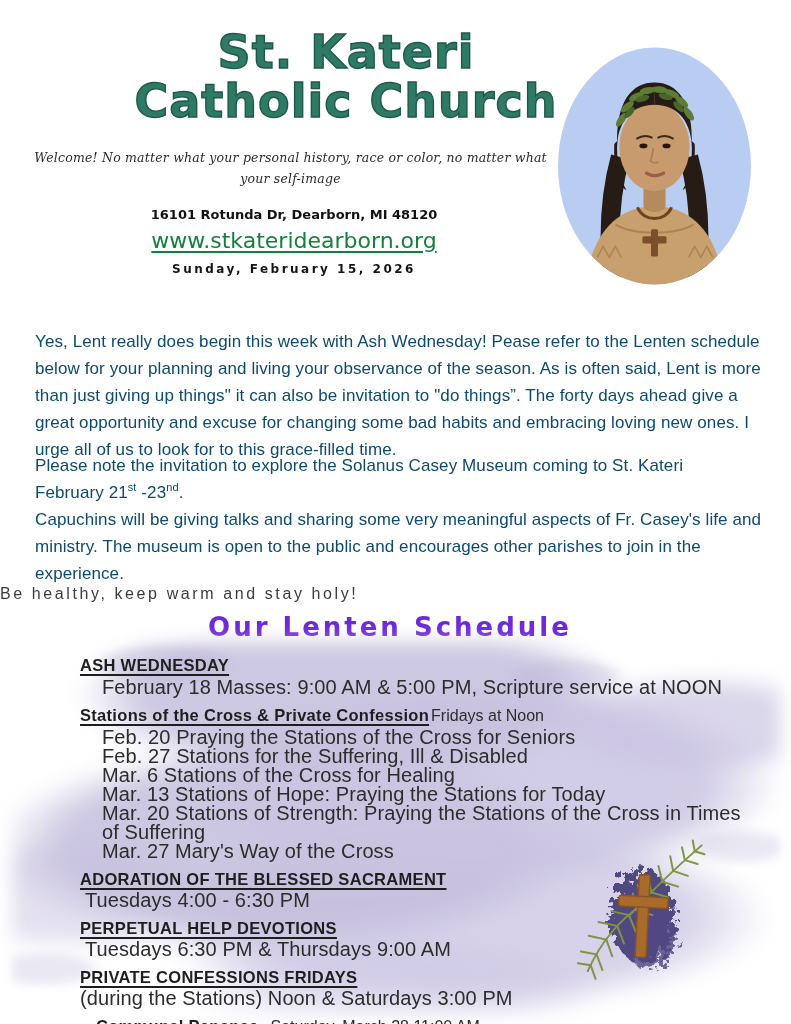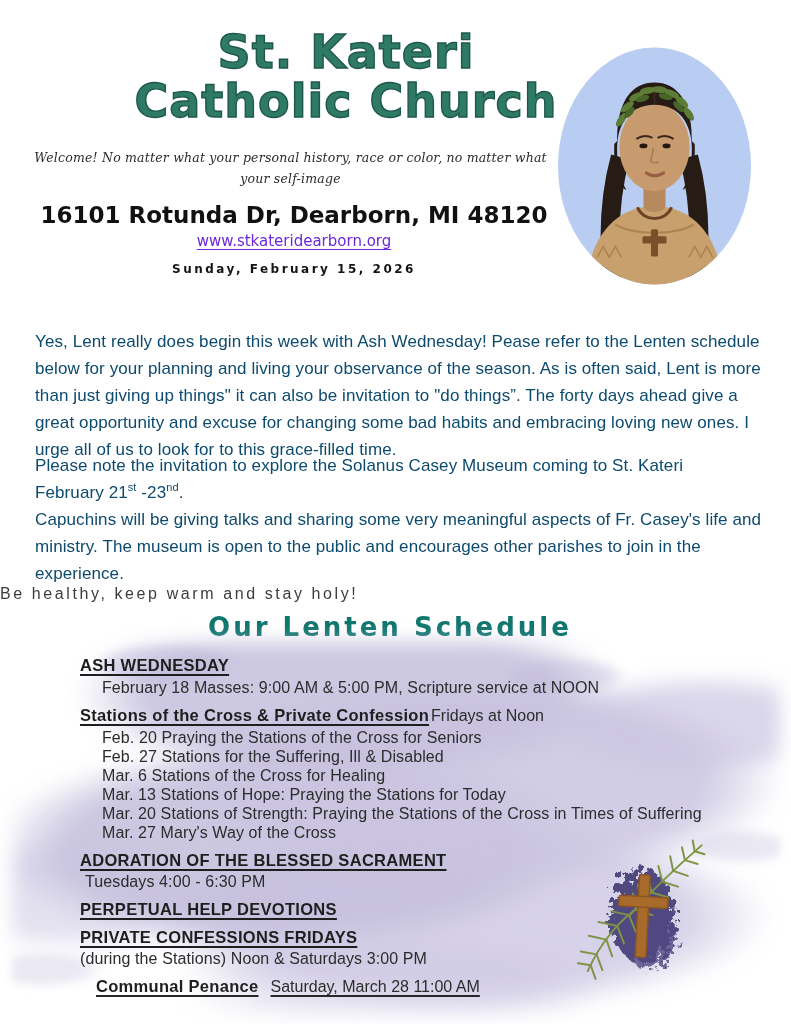--- a/index.html
+++ b/index.html
@@ -8,41 +8,41 @@
 
   
   .title-block{position:absolute;left:40px;top:28px;width:612px;text-align:center;
     font-family:"DejaVu Sans",sans-serif;font-weight:bold;font-size:46px;line-height:49px;
     letter-spacing:1px;color:#2f7a65;-webkit-text-stroke:1.4px #1e584b;}
   .portrait-wrap{position:absolute;left:557px;top:46px;width:196px;height:240px;}
   .welcome-block{position:absolute;left:18px;top:147px;width:545px;text-align:center;
     font-family:"DejaVu Serif",serif;font-style:italic;font-size:12.5px;line-height:21px;
     color:#2b2b2b;letter-spacing:0.2px;}
   .contact-block{position:absolute;left:18px;top:202px;width:552px;text-align:center;}
-  .address{font-family:"DejaVu Sans",sans-serif;font-weight:bold;font-size:23px;color:#111;line-height:26px;}
-  .website{display:inline-block;font-family:"DejaVu Sans",sans-serif;font-size:15px;color:#6d28d9;
+  .address{font-family:"DejaVu Sans",sans-serif;font-weight:bold;font-size:13px;color:#111;line-height:26px;}
+  .website{display:inline-block;font-family:"DejaVu Sans",sans-serif;font-size:22px;color:#15803d;
     text-decoration:underline;text-underline-offset:3px;line-height:26px;}
   .bulletin-date{font-family:"DejaVu Sans",sans-serif;font-weight:bold;font-size:12px;color:#141414;
     letter-spacing:2.5px;line-height:28px;margin-top:1px;}
 
   
   .desk-row{position:absolute;left:35px;top:296px;width:705px;display:flex;justify-content:space-between;}
   .desk-heading,.desk-byline{font-family:"Liberation Sans",sans-serif;font-weight:bold;font-size:19px;
     letter-spacing:0.8px;color:#1b1b1b;}
   .para{position:absolute;left:35px;width:728px;font-size:17px;line-height:27px;color:#0c4a6e;
     letter-spacing:0.1px;}
   .para1{top:328px;}
   .para2{top:452px;}
   .sup{font-size:11px;vertical-align:super;line-height:0;}
   .closing{position:absolute;left:0;top:585px;width:791px;text-align:left;font-size:16px;
     letter-spacing:2.6px;color:#3c3c3c;}
 
   
   .lenten-heading{position:absolute;left:0;top:612px;width:780px;text-align:center;
-    font-family:"DejaVu Sans",sans-serif;font-weight:bold;font-size:26px;letter-spacing:3px;color:#0f766e;}
+    font-family:"DejaVu Sans",sans-serif;font-weight:bold;font-size:26px;letter-spacing:3px;color:#6d28d9;}
   .wash{position:absolute;left:12px;top:642px;width:768px;height:372px;pointer-events:none;}
   .wash::before{content:"";position:absolute;inset:0;filter:blur(9px);
     background:
       radial-gradient(46% 30% at 44% 14%, rgba(199,193,222,0.88) 0 58%, rgba(199,193,222,0) 78%),
       radial-gradient(52% 36% at 60% 38%, rgba(202,196,225,0.85) 0 58%, rgba(202,196,225,0) 78%),
       radial-gradient(50% 36% at 36% 55%, rgba(196,190,220,0.85) 0 58%, rgba(196,190,220,0) 78%),
       radial-gradient(54% 34% at 58% 74%, rgba(205,199,227,0.8) 0 55%, rgba(205,199,227,0) 76%),
       radial-gradient(28% 18% at 90% 22%, rgba(203,197,226,0.7) 0 50%, rgba(203,197,226,0) 75%),
       radial-gradient(30% 22% at 8% 68%, rgba(205,199,227,0.55) 0 45%, rgba(205,199,227,0) 72%),
       radial-gradient(40% 20% at 50% 92%, rgba(210,205,230,0.5) 0 45%, rgba(210,205,230,0) 72%);}
@@ -50,21 +50,21 @@
     background:
       radial-gradient(12% 7% at 20% 6%, rgba(186,179,214,0.8) 0 60%, transparent 80%),
       radial-gradient(10% 6% at 72% 9%, rgba(186,179,214,0.7) 0 60%, transparent 80%),
       radial-gradient(9% 6% at 95% 55%, rgba(186,179,214,0.6) 0 55%, transparent 80%),
       radial-gradient(10% 6% at 4% 88%, rgba(186,179,214,0.6) 0 55%, transparent 80%);}
   .schedule{position:absolute;left:80px;top:656px;width:680px;z-index:2;color:#272727;}
   .sched-group{margin-bottom:9px;}
   .sched-title{font-weight:bold;font-size:16.5px;letter-spacing:0.3px;color:#1e1e1e;
     text-decoration:underline;text-decoration-thickness:1.5px;text-underline-offset:3px;}
   .sched-suffix{font-size:16px;margin-left:2px;color:#2c2c2c;}
-  .sched-line{font-size:16px;line-height:19px;color:#2c2c2c;letter-spacing:0.1px;}
+  .sched-line{font-size:20px;line-height:19px;color:#2c2c2c;letter-spacing:0.1px;}
   .sched-group:nth-child(1) .sched-line,
   .sched-group:nth-child(2) .sched-line{padding-left:22px;}
   .sched-group:nth-child(3) .sched-line,
   .sched-group:nth-child(4) .sched-line{padding-left:5px;}
   .sched-group:nth-child(1) .sched-title-row,
   .sched-group:nth-child(2) .sched-title-row{margin-bottom:3px;}
   .sched-group:nth-child(3) .sched-title-row,
   .sched-group:nth-child(4) .sched-title-row,
   .sched-group:nth-child(5) .sched-title-row{margin-bottom:2px;}
   .sched-group.communal{text-decoration:underline;text-decoration-thickness:1.5px;text-underline-offset:3px;}
@@ -185,20 +185,21 @@
       <div class="sched-title-row">
         <span class="sched-title">ADORATION OF THE BLESSED SACRAMENT</span><span class="sched-suffix"></span>
       </div>
       <div class="sched-line">Tuesdays 4:00 - 6:30 PM</div>
     </div>
 
     <div class="sched-group">
       <div class="sched-title-row">
         <span class="sched-title">PERPETUAL HELP DEVOTIONS</span><span class="sched-suffix"></span>
       </div>
+      <div class="sched-line">Tuesdays 6:30 PM &amp; Thursdays 9:00 AM</div>
     </div>
 
     <div class="sched-group">
       <div class="sched-title-row">
         <span class="sched-title">PRIVATE CONFESSIONS FRIDAYS</span><span class="sched-suffix"></span>
       </div>
       <div class="sched-line">(during the Stations) Noon &amp; Saturdays 3:00 PM</div>
     </div>
 
     <div class="sched-group communal">

